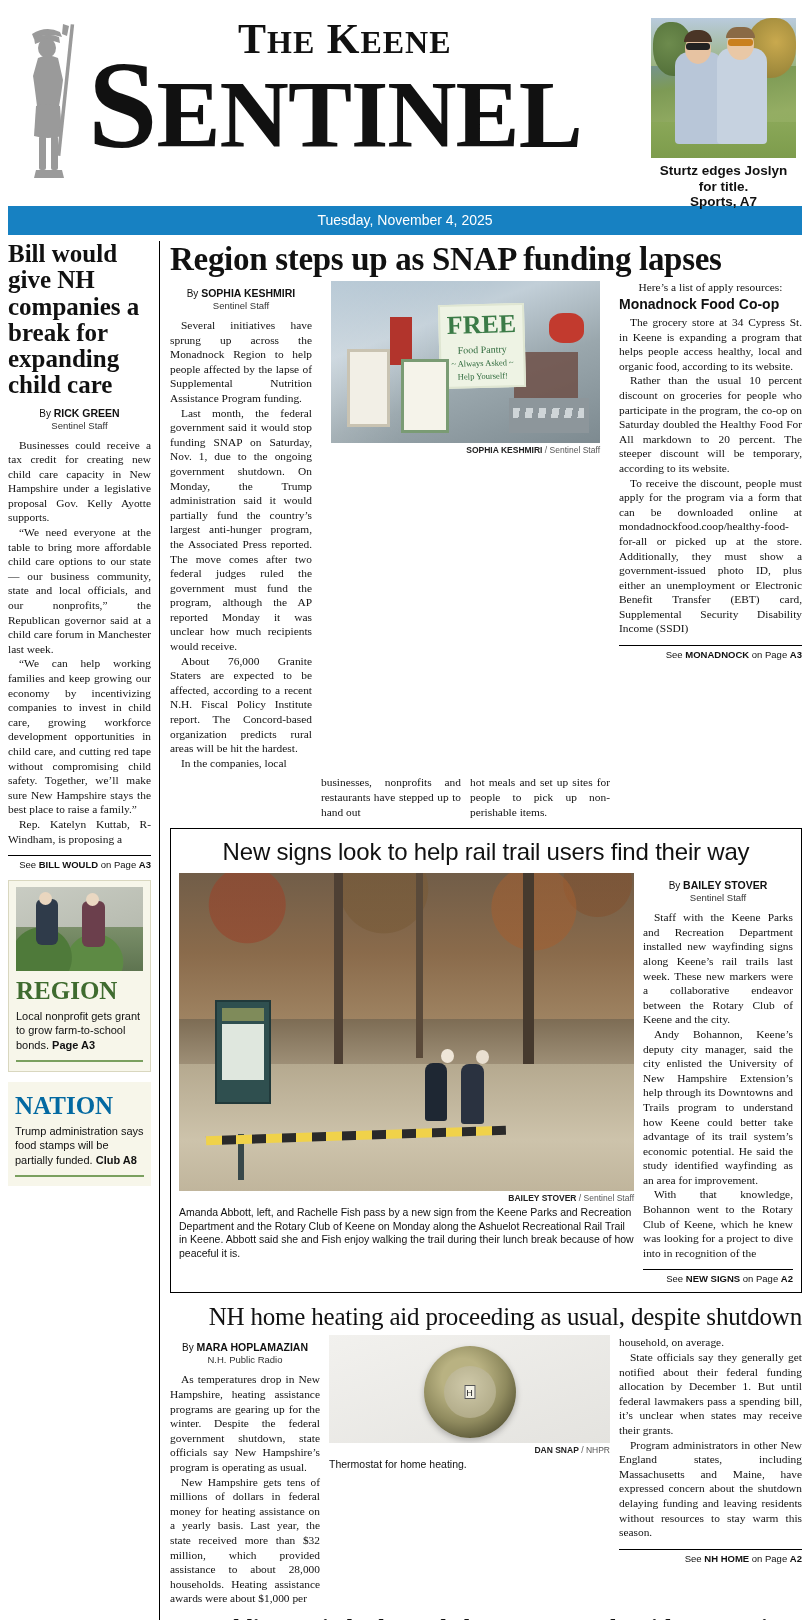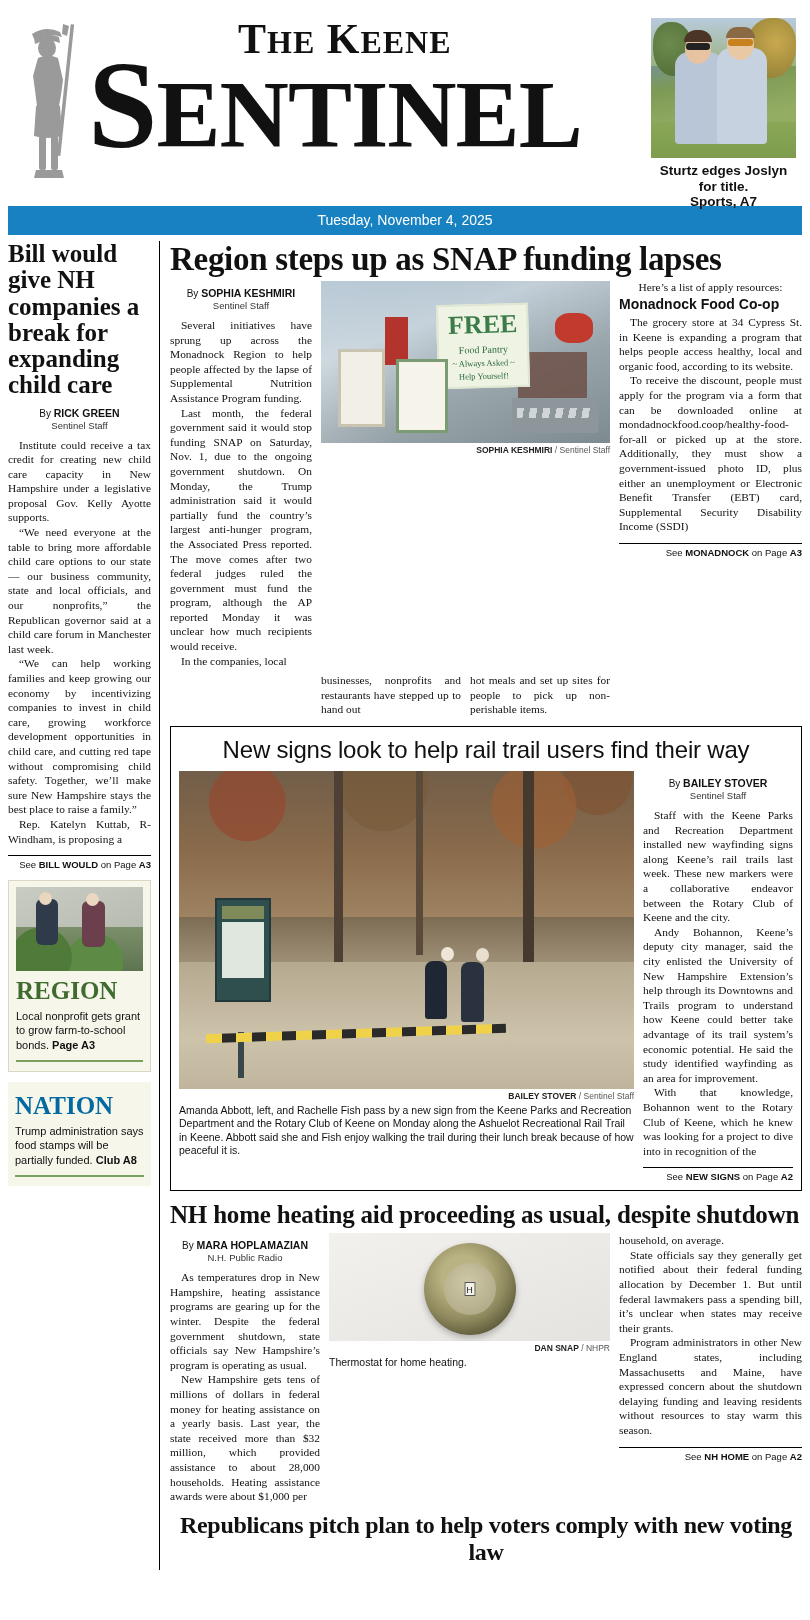--- a/index.html
+++ b/index.html
@@ -97,21 +97,21 @@
     border-top:1px solid #000; margin-top:9px; padding-top:3px;
     font-family:"Liberation Sans", sans-serif; font-size:9.5px; text-align:right;
   }
   .jumpline b { font-weight:bold; }
 
   
   .snap-head {
     font-family:"Liberation Serif", serif; font-weight:bold;
     font-size:33px; line-height:1.0; margin:2px 0 5px 0; letter-spacing:-0.3px;
   }
-  .snap-grid { display:flex; gap:9px; }
+  .snap-grid { display:flex; gap:19px; }
   .snap-c1 { flex:0 0 142px; }
   .snap-c2 { flex:1 1 auto; }
   .snap-c3 { flex:0 0 183px; }
 
   .snapphoto {
     width:100%; height:162px; position:relative; overflow:hidden;
     background:linear-gradient(160deg,#9fb6c7 0%,#c2cfd8 30%,#9aa7ad 60%,#7d8a90 100%);
   }
   .snapphoto .pane { position:absolute; inset:0; background:linear-gradient(120deg,rgba(255,255,255,.28),rgba(255,255,255,0) 45%); }
   .snapphoto .poster {
@@ -181,22 +181,22 @@
   .railphoto .trunkB { position:absolute; left:52%; top:0; width:7px; height:58%; background:#5a4a3a; }
   .railphoto .trunkC { position:absolute; right:22%; top:0; width:11px; height:66%; background:#463a2e; }
   .railphoto .p1 { position:absolute; left:54%; bottom:22%; width:22px; height:58px; background:#1e2733; border-radius:8px 8px 3px 3px;}
   .railphoto .p1head { position:absolute; left:57.5%; bottom:calc(22% + 58px); width:13px; height:14px; background:#efe6d8; border-radius:50%;}
   .railphoto .p2 { position:absolute; left:62%; bottom:21%; width:23px; height:60px; background:#2a3240; border-radius:8px 8px 3px 3px;}
   .railphoto .p2head { position:absolute; left:65.2%; bottom:calc(21% + 60px); width:13px; height:14px; background:#e9dfd0; border-radius:50%;}
 
   
   .nhhome { margin-top:10px; }
   .nh-head {
-    font-family:"Liberation Serif", serif; font-weight:bold; font-size:25px;
-    text-align:left; margin:4px 0 4px 0; letter-spacing:-0.2px;
+    font-family:"Liberation Serif", serif; font-weight:normal; font-size:25px;
+    text-align:right; margin:4px 0 4px 0; letter-spacing:-0.2px;
   }
   .nh-grid { display:flex; gap:9px; }
   .nh-c1 { flex:0 0 150px; }
   .nh-c2 { flex:1 1 auto; }
   .nh-c3 { flex:0 0 183px; }
   .thermo {
     width:100%; height:108px; background:#efefef; position:relative; overflow:hidden;
   }
   .thermo .wall { position:absolute; inset:0; background:linear-gradient(160deg,#f2f1ee,#e4e3df); }
   .thermo .ring { position:absolute; left:50%; top:52%; transform:translate(-50%,-50%);
@@ -299,21 +299,21 @@
 
   <div class="body-grid">
 
     <div class="leftrail">
       <div class="rail-head">Bill would give NH companies a break for expanding child care</div>
       <div class="byline">
         <span>By</span>
         <b>RICK GREEN</b>
         <span class="org">Sentinel Staff</span>
       </div>
-      <p class="bt first">Institute could receive a tax credit for creating new child care capacity in New Hampshire under a legislative proposal Gov. Kelly Ayotte supports.</p>
+      <p class="bt first">Businesses could receive a tax credit for creating new child care capacity in New Hampshire under a legislative proposal Gov. Kelly Ayotte supports.</p>
       <p class="bt">“We need everyone at the table to bring more affordable child care options to our state — our business community, state and local officials, and our nonprofits,” the Republican governor said at a child care forum in Manchester last week.</p>
       <p class="bt">“We can help working families and keep growing our economy by incentivizing companies to invest in child care, growing workforce development opportunities in child care, and cutting red tape without compromising child safety. Together, we’ll make sure New Hampshire stays the best place to raise a family.”</p>
       <p class="bt">Rep. Katelyn Kuttab, R-Windham, is proposing a</p>
       <div class="jumpline">
         <span>See</span>
         <b>BILL WOULD</b>
         <span>on Page</span>
         <b>A3</b>
       </div>
 
@@ -350,20 +350,21 @@
 
         <div class="snap-grid">
           <div class="snap-c1">
             <div class="byline">
               <span>By</span>
               <b>SOPHIA KESHMIRI</b>
               <span class="org">Sentinel Staff</span>
             </div>
             <p class="bt first">Several initiatives have sprung up across the Monadnock Region to help people affected by the lapse of Supplemental Nutrition Assistance Program funding.</p>
             <p class="bt">Last month, the federal government said it would stop funding SNAP on Saturday, Nov. 1, due to the ongoing government shutdown. On Monday, the Trump administration said it would partially fund the country’s largest anti-hunger program, the Associated Press reported. The move comes after two federal judges ruled the government must fund the program, although the AP reported Monday it was unclear how much recipients would receive.</p>
+            <p class="bt">About 76,000 Granite Staters are expected to be affected, according to a recent N.H. Fiscal Policy Institute report. The Concord-based organization predicts rural areas will be hit the hardest.</p>
             <p class="bt">In the companies, local</p>
           </div>
 
           <div class="snap-c2">
             <div class="snapphoto">
               <div class="pane"></div>
               <div class="red1"></div>
                 <div class="red2"></div>
                 <div class="bldg"></div>
               <div class="poster">
@@ -379,20 +380,21 @@
             <div class="credit">
               <b>SOPHIA KESHMIRI</b>
               <span>/ Sentinel Staff</span>
             </div>
           </div>
 
           <div class="snap-c3">
             <div class="reslead">Here’s a list of apply resources:</div>
             <div class="ressub">Monadnock Food Co-op</div>
             <p class="bt">The grocery store at 34 Cypress St. in Keene is expanding a program that helps people access healthy, local and organic food, according to its website.</p>
+            <p class="bt">Rather than the usual 10 percent discount on groceries for people who participate in the program, the co-op on Saturday doubled the Healthy Food For All markdown to 20 percent. The steeper discount will be temporary, according to its website.</p>
             <p class="bt">To receive the discount, people must apply for the program via a form that can be downloaded online at mondadnockfood.coop/healthy-food-for-all or picked up at the store. Additionally, they must show a government-issued photo ID, plus either an unemployment or Electronic Benefit Transfer (EBT) card, Supplemental Security Disability Income (SSDI)</p>
             <div class="jumpline">
               <span>See</span>
               <b>MONADNOCK</b>
               <span>on Page</span>
               <b>A3</b>
             </div>
           </div>
         </div>
 

